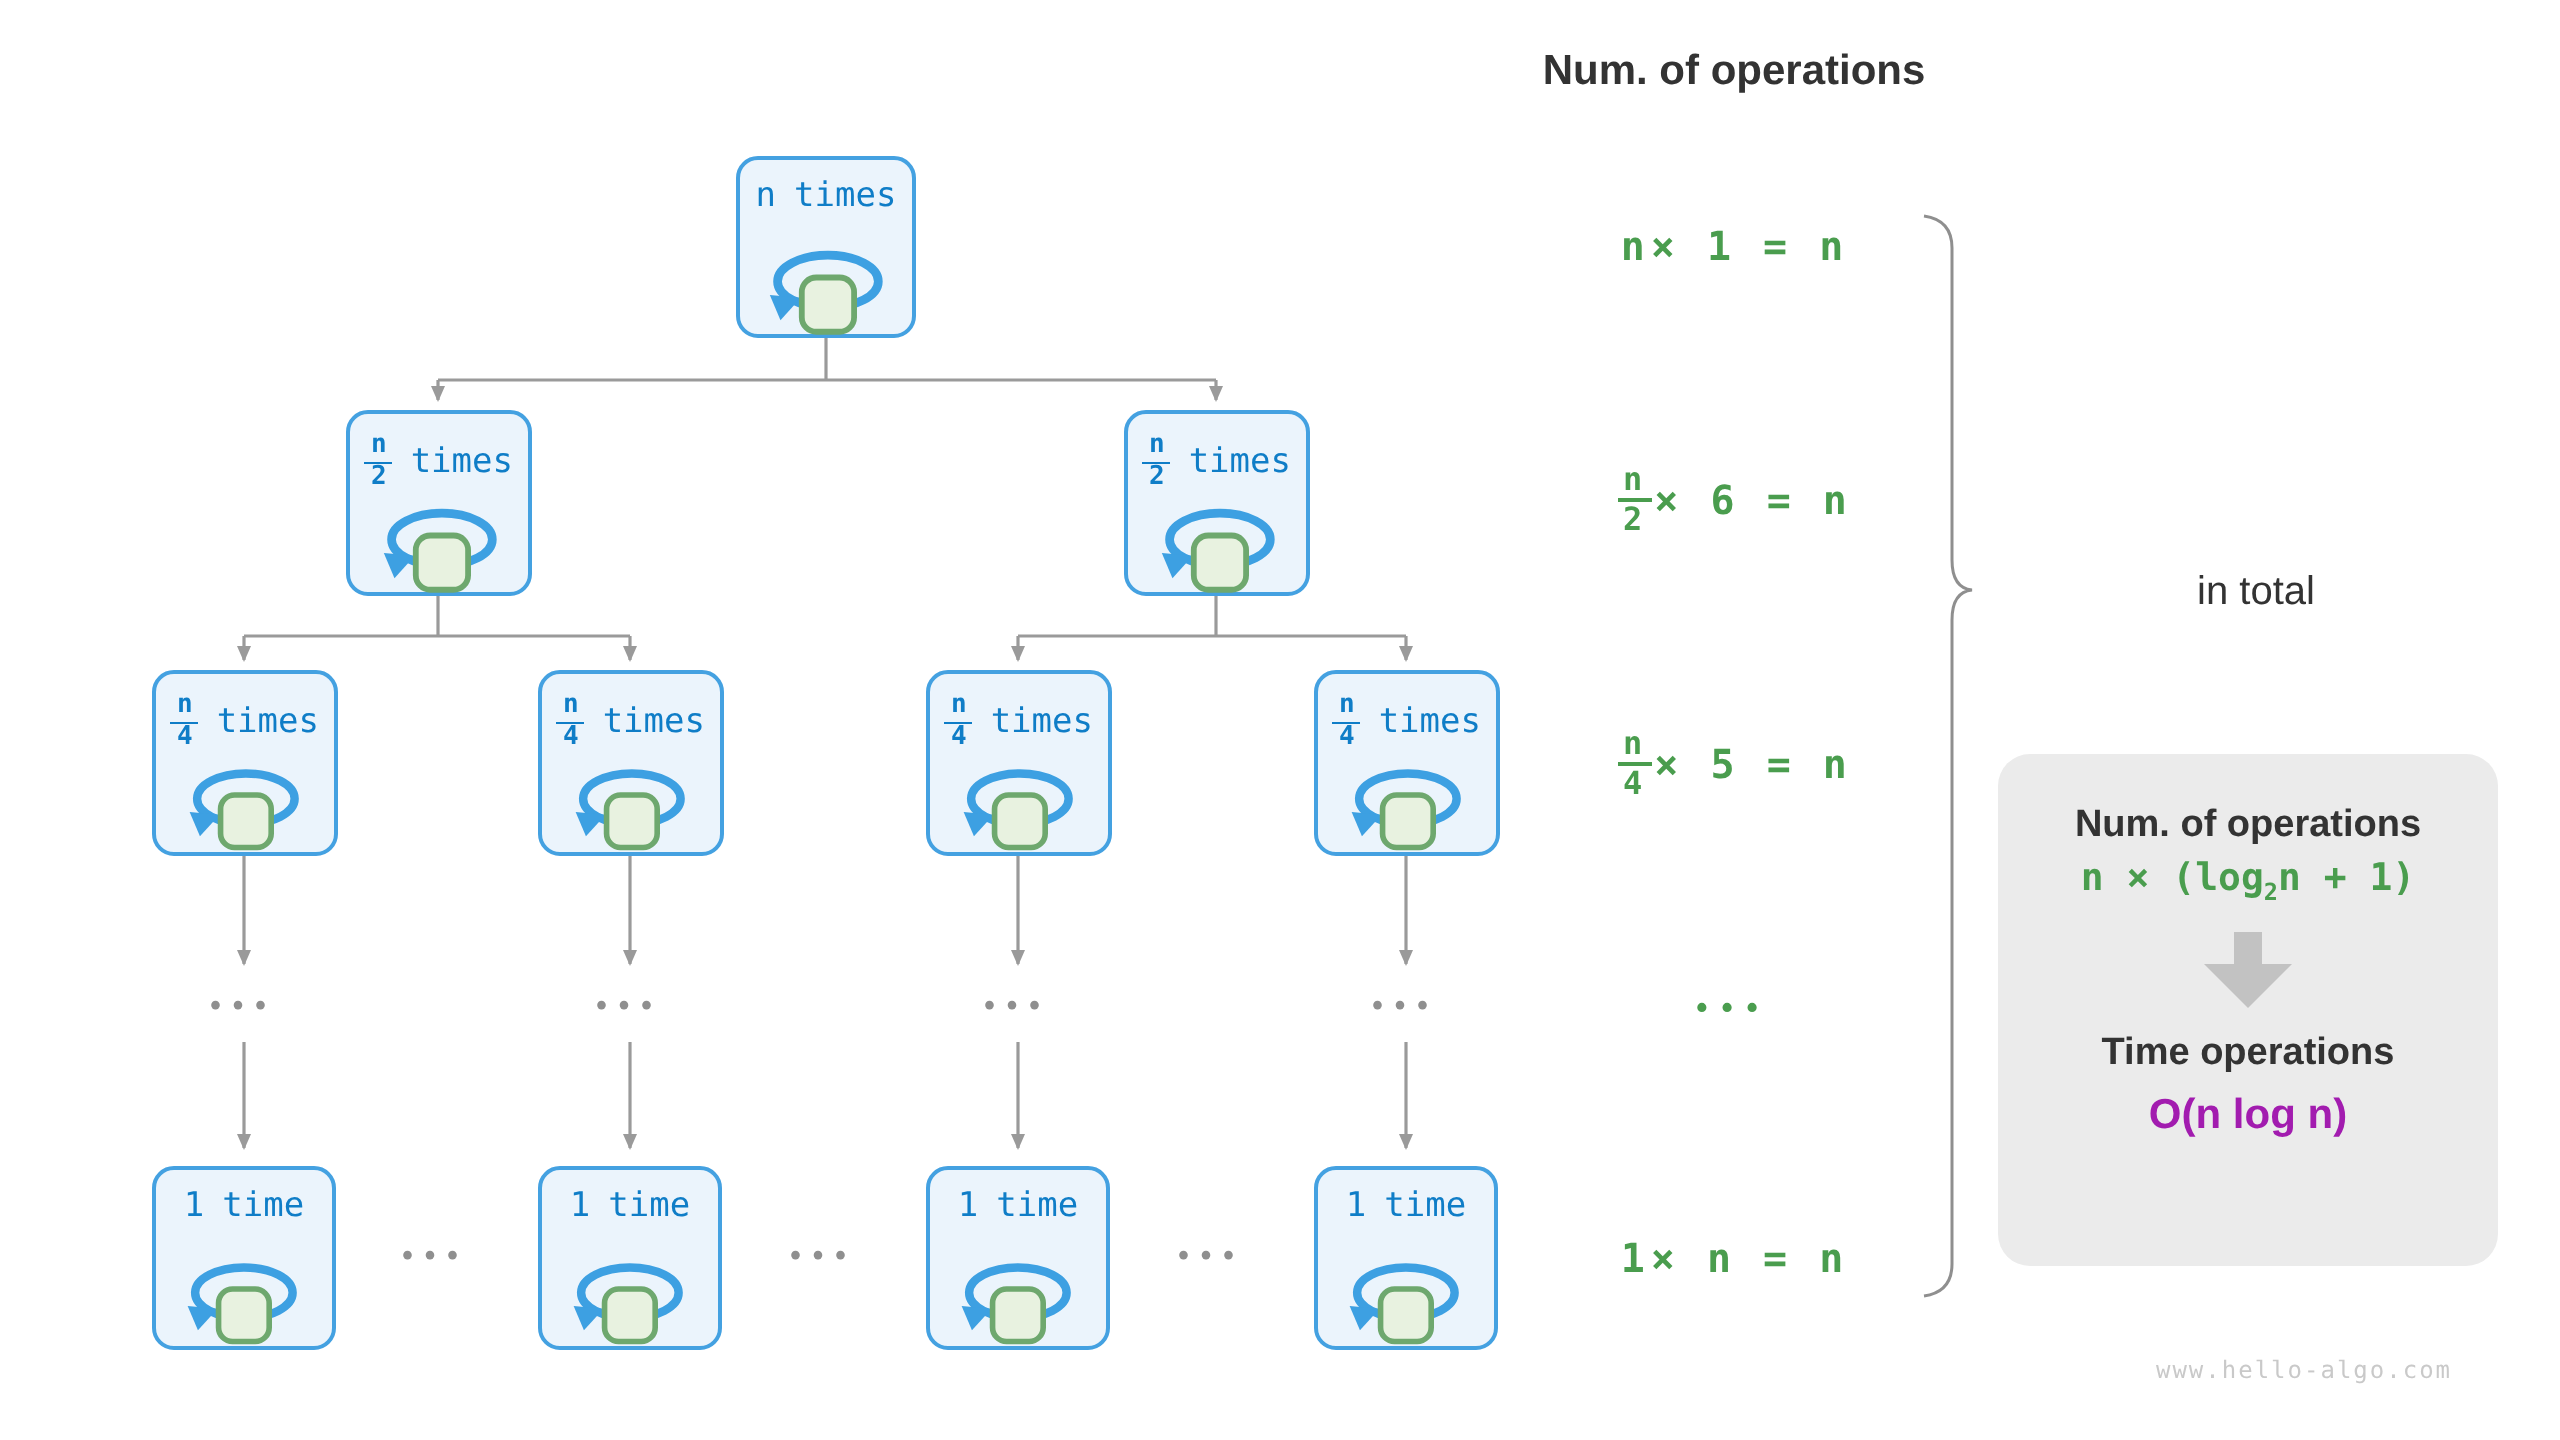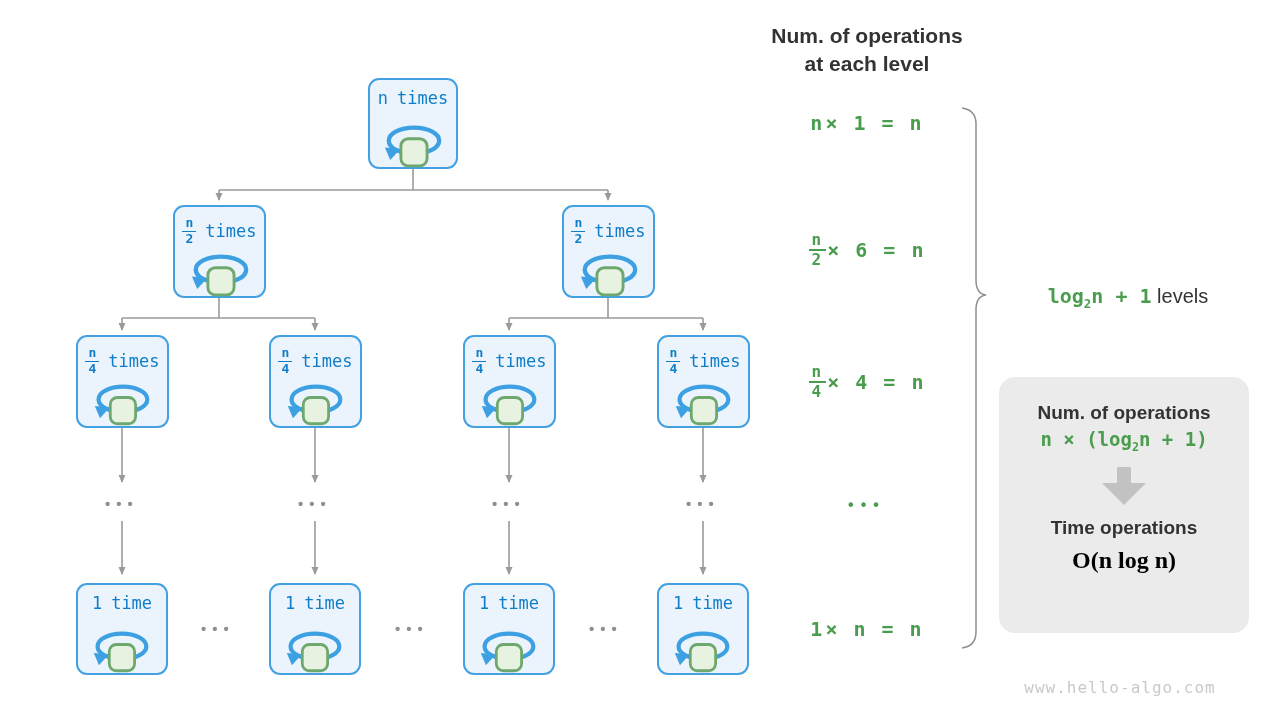--- a/index.html
+++ b/index.html
@@ -72,27 +72,27 @@
     display:flex; flex-direction:column; align-items:center;
     padding-top:25px;
   }
   .sb-title { color:#333333; font-weight:bold; font-size:19px; }
   .sb-formula-green {
     margin-top:4px; color:#4a9d4e;
     font-family:"DejaVu Sans Mono", monospace; font-weight:bold; font-size:19px;
   }
   .sb-arrow { margin:13px 0 12px 0; line-height:0; }
   .sb-formula-blue {
-    margin-top:8px; color:#000000;
-    font-family:Liberation Serif, serif; font-weight:bold; font-size:24px;
+    margin-top:8px; color:#a21caf;
+    font-family:Liberation Sans, sans-serif; font-weight:bold; font-size:21px;
   }
 
   .watermark {
-    position:absolute; left:1020px; top:678px; width:200px; text-align:center;
-    color:#c9c9c9; font-family:"DejaVu Sans Mono", monospace; font-size:16px;
+    position:absolute; left:1052px; top:678px; width:200px; text-align:center;
+    color:#c9c9c9; font-family:"DejaVu Sans Mono", monospace; font-size:12px;
     letter-spacing:1px;
   }
 </style>
 </head>
 <body>
 
 <svg width="0" height="0" style="position:absolute" aria-hidden="true">
   <defs>
     <symbol id="loop-sym" viewBox="0 0 64 46">
       <ellipse cx="33" cy="17" rx="26" ry="13.5" fill="none" stroke="#3da0e2" stroke-width="4.5"></ellipse>
@@ -258,52 +258,48 @@
         <use href="#loop-sym"></use>
       </svg></span>
 </div>
 
 <span class="dots" style="left:218px;top:628px">•••</span>
 <span class="dots" style="left:412px;top:628px">•••</span>
 <span class="dots" style="left:606px;top:628px">•••</span>
 
 <div class="rp-header">
   <div>Num. of operations</div>
-  <div>at each level</div>
 </div>
 
 <div class="eq-row" style="top:99px">
   <span>n</span>
   <span class="rhs">× 1 = n</span>
 </div>
 <div class="eq-row" style="top:226px">
   <span class="frac">
       <span>n</span>
       <span class="fden">2</span>
     </span>
   <span class="rhs">× 6 = n</span>
 </div>
 <div class="eq-row" style="top:358px">
   <span class="frac">
       <span>n</span>
       <span class="fden">4</span>
     </span>
-  <span class="rhs">× 4 = n</span>
+  <span class="rhs">× 5 = n</span>
 </div>
 <span class="dots green" style="left:867px;top:505px">•••</span>
 <div class="eq-row" style="top:605px">
   <span>1</span>
   <span class="rhs">× n = n</span>
 </div>
 
 <div class="levels-note">
-  <div>
-    <span class="math"><span>log</span><sub>2</sub><span>n + 1</span></span>
-    <span>levels</span>
-  </div>
+  <div>in total</div>
 </div>
 
 <div class="summary-box">
   <div class="sb-title">Num. of operations</div>
   <div class="sb-formula-green">
     <span>n × (log</span><sub>2</sub><span>n + 1)</span>
   </div>
   <div class="sb-arrow">
     <svg width="44" height="38" viewBox="0 0 44 38">
         <polygon points="15,0 29,0 29,16 44,16 22,38 0,16 15,16" fill="#c2c2c2"></polygon>

